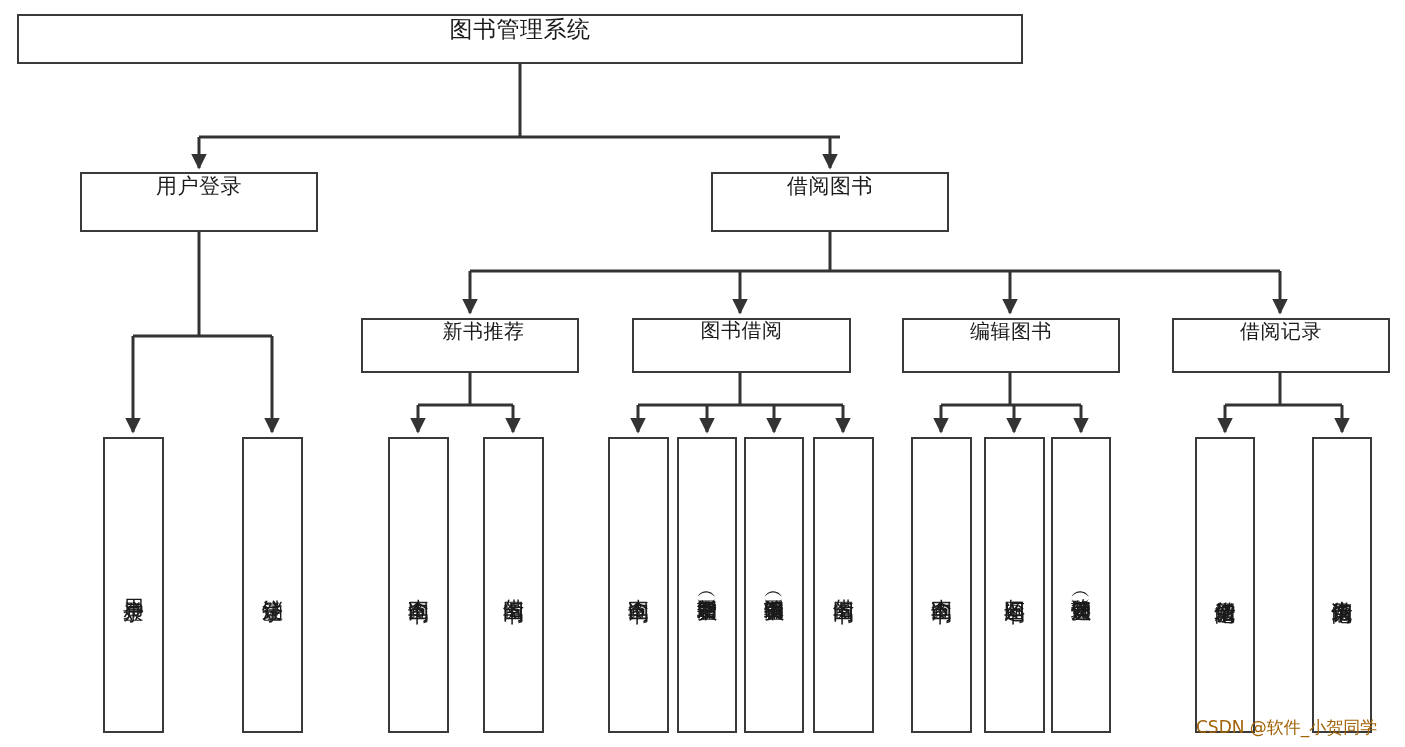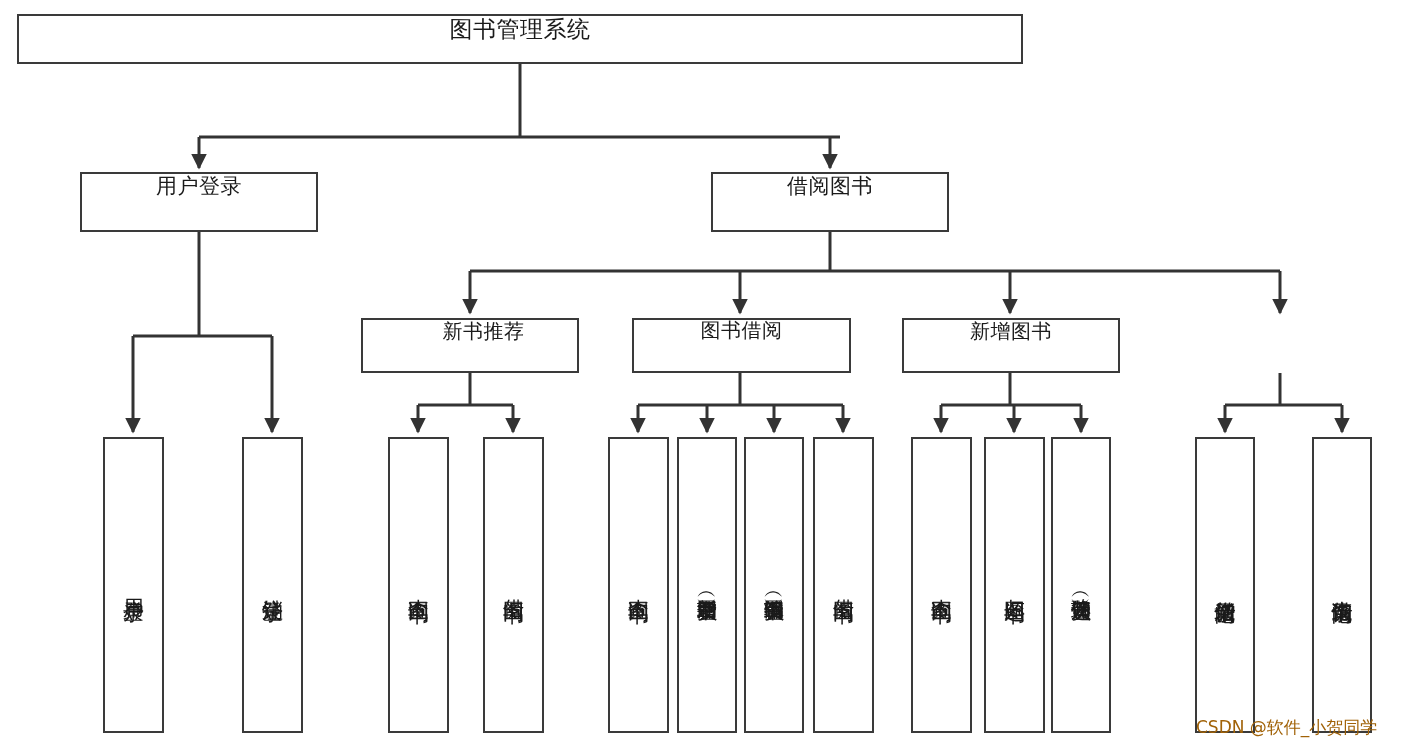--- a/index.html
+++ b/index.html
@@ -159,21 +159,24 @@
     <span class="lbl">借阅图书</span>
   </div>
 
   <div class="node lvl2" style="left:361px; top:318px; width:218px;padding-left:27px;">
     <span class="lbl">新书推荐</span>
   </div>
   <div class="node lvl2" style="left:632px; top:318px; width:219px;font-family:Liberation Mono, monospace;">
     <span class="lbl">图书借阅</span>
   </div>
   <div class="node lvl2" style="left:902px; top:318px; width:218px;">
-    <span class="lbl">新增图书</span>
+    <span class="lbl">编辑图书</span>
+  </div>
+  <div class="node lvl2" style="left:1172px; top:318px; width:218px;">
+    <span class="lbl">借阅记录</span>
   </div>
 
   <div class="node leaf" style="left:103px; width:61px;">
     <span class="lbl">用户登录</span>
   </div>
   <div class="node leaf" style="left:242px; width:61px;">
     <span class="lbl">注销登录</span>
   </div>
 
   <div class="node leaf" style="left:388px; width:61px;">

